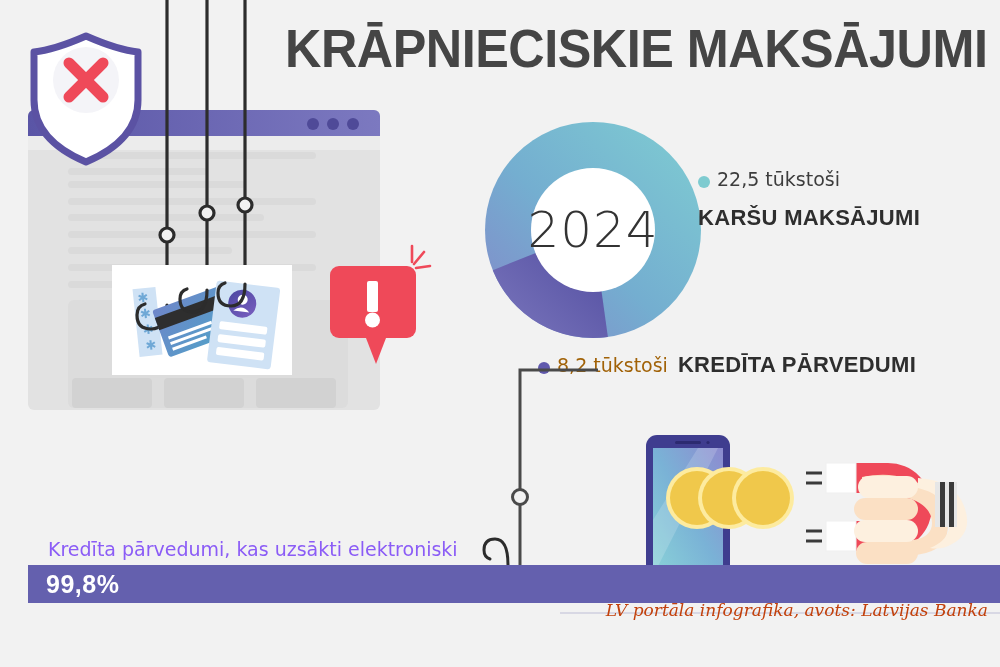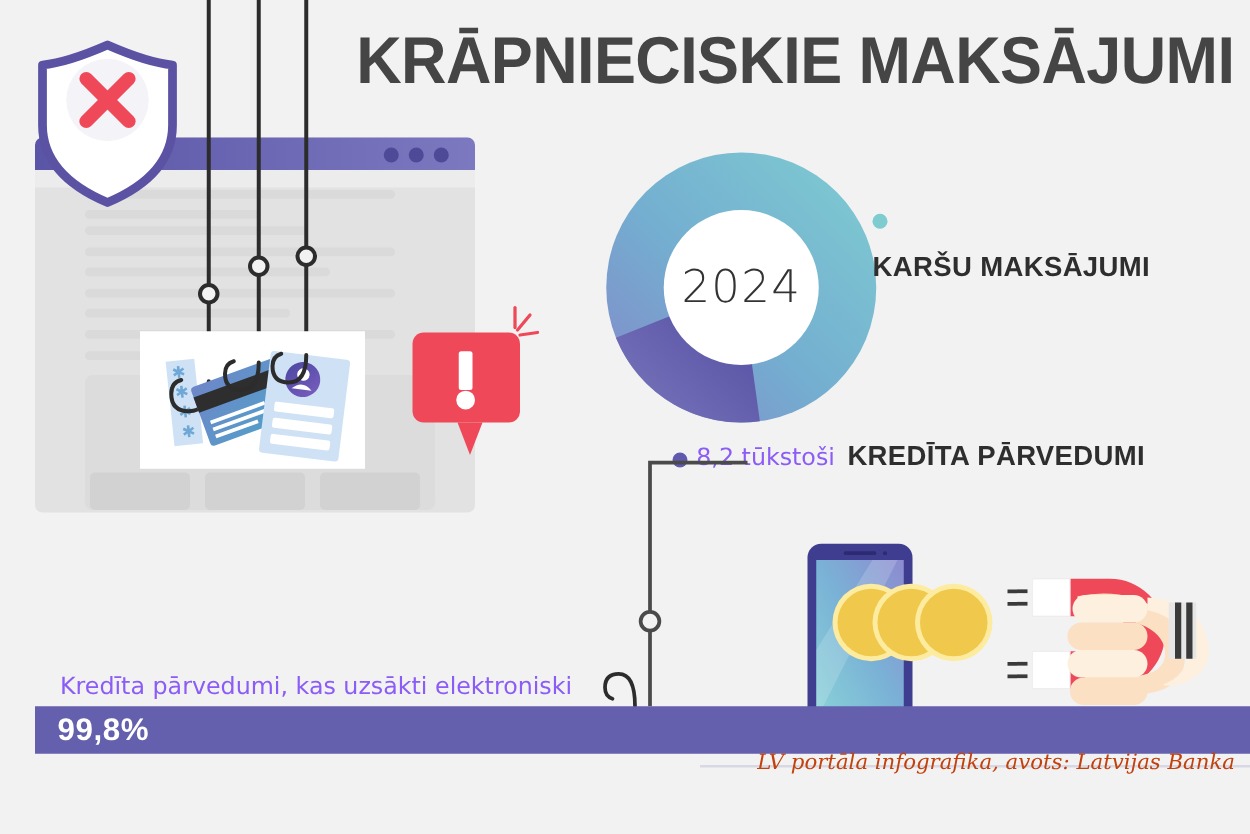--- a/index.html
+++ b/index.html
@@ -25,34 +25,34 @@
     transform:scaleX(0.95);
     transform-origin:left top;
     white-space:nowrap;
     line-height:1;
   }
 
   
   #donut-wrap{left:483px;top:120px;width:220px;height:220px;}
   #donut-center-label{
     left:50%;top:50%;transform:translate(-50%,-50%);
-    font-size:36px;color:#333;font-weight:300;
+    font-size:50px;color:#333;font-weight:300;
     font-family:"DejaVu Sans",sans-serif;
     letter-spacing:1px;
   }
 
   
   .legend-dot{border-radius:50%;display:inline-block;vertical-align:middle;}
   #legend-cards{left:698px;top:168px;width:300px;}
   #legend-cards .val{font-size:19px;color:#3d3d3d;font-family:"DejaVu Sans",sans-serif;}
   #legend-cards .name{
     font-size:22px;font-weight:bold;color:#2e2e2e;margin-top:15px;letter-spacing:0.3px;
   }
   #legend-credit{left:538px;top:352px;white-space:nowrap;}
-  #legend-credit .val{font-size:19px;color:#8b5cf6;font-family:"DejaVu Sans",sans-serif;}
+  #legend-credit .val{font-size:19px;color:#a16207;font-family:"DejaVu Sans",sans-serif;}
   #legend-credit .name{font-size:22px;font-weight:bold;color:#2e2e2e;letter-spacing:0.3px;margin-left:10px;}
 
   
   #bar-caption{
     left:48px;top:538px;font-size:19px;color:#8b5cf6;
     font-family:"DejaVu Sans",sans-serif;white-space:nowrap;
   }
   #purple-bar{
     left:28px;top:565px;width:972px;height:38px;
     background:#6460ae;
@@ -205,21 +205,21 @@
       <circle cx="110" cy="110" r="108" fill="url(#gTeal)"></circle>
 
       <path d="M110 110 L9.8 150.2 A108 108 0 0 0 124.9 217.0 Z" fill="url(#gPurple)"></path>
       <circle cx="110" cy="110" r="62" fill="#ffffff"></circle>
     </svg>
     <div class="abs" id="donut-center-label">2024</div>
   </div>
 
   <div class="abs" id="legend-cards">
     <div>
-      <span class="legend-dot" style="width:12px;height:12px;background:#7ecbd0;margin-right:7px;"></span>
+      <span class="legend-dot" style="width:12px;height:12px;background:#7ecbd0;margin-right:7px;"></span><span class="val">22,5 tūkstoši</span>
     </div>
     <div class="name">KARŠU MAKSĀJUMI</div>
   </div>
 
   <div class="abs" id="legend-credit">
     <span class="legend-dot" style="width:12px;height:12px;background:#6059ad;margin-right:7px;"></span><span class="val">8,2 tūkstoši</span><span class="name">KREDĪTA PĀRVEDUMI</span>
   </div>
 
   <svg class="abs" style="left:470px;top:360px;" width="130" height="230" viewBox="0 0 130 230">
     <path d="M128 10 L50 10 L50 205" stroke="#4a4a4a" stroke-width="3" fill="none"></path>

